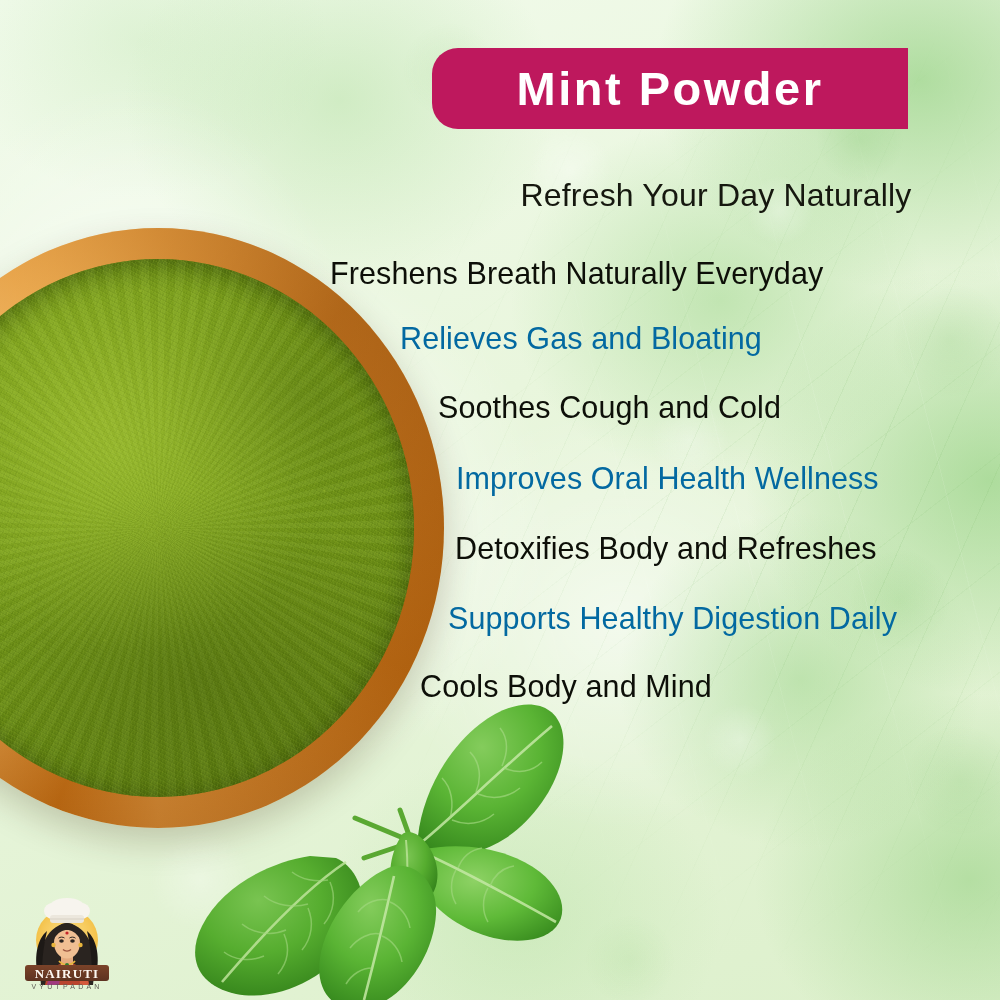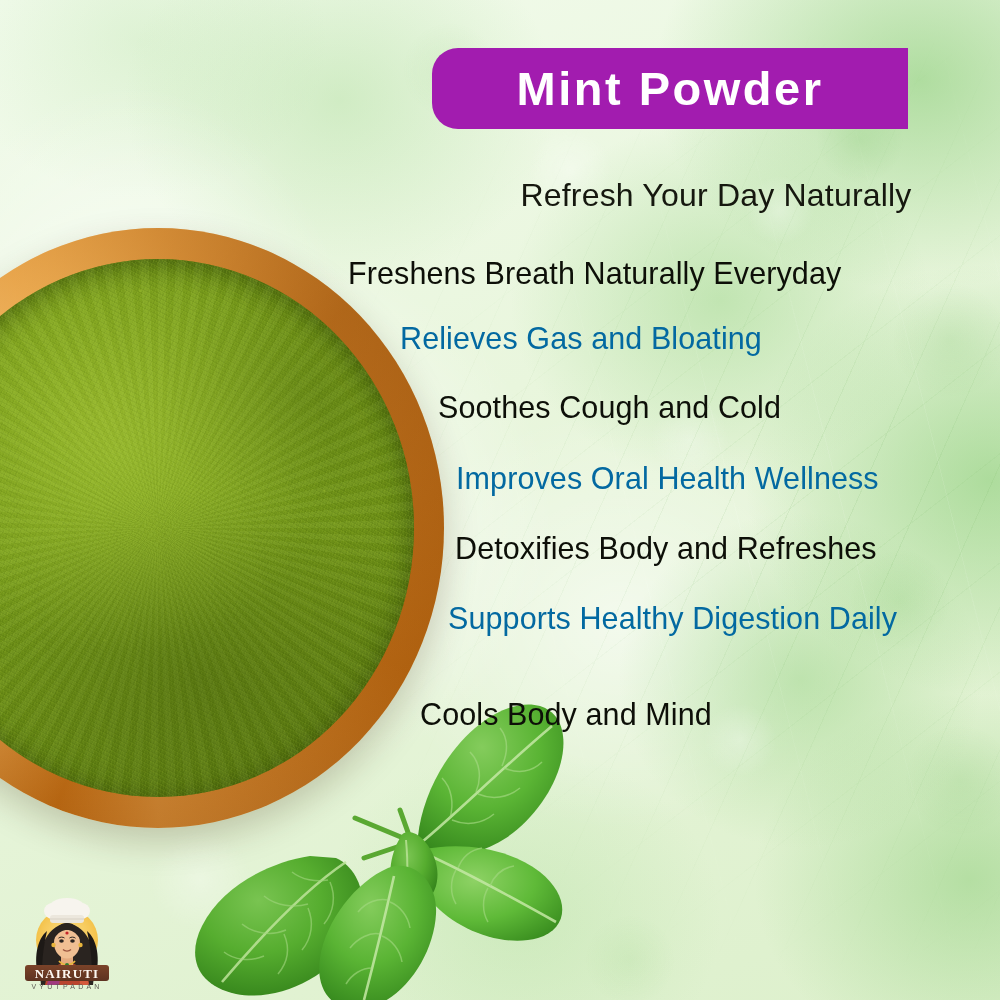--- a/index.html
+++ b/index.html
@@ -64,21 +64,21 @@
   }
   .bg-left-light {
     position:absolute; left:-40px; top:-20px; width:560px; height:1040px;
     background:radial-gradient(ellipse 340px 520px at 30% 46%, rgba(255,255,255,.92), rgba(255,255,255,0) 72%);
   }
 
   
   .title-banner {
     position:absolute;
     left:432px; top:48px; width:476px; height:81px;
-    background:#a21caf;
+    background:#be185d;
     border-radius:26px 0 0 26px;
     display:flex; align-items:center; justify-content:center;
   }
   .title-text {
     color:#ffffff;
     font-size:47px;
     font-weight:bold;
     letter-spacing:2.5px;
     white-space:nowrap;
     line-height:1;
@@ -99,27 +99,27 @@
   .benefits { position:absolute; left:300px; top:250px; width:700px; }
   .benefit {
     font-size:30.5px;
     letter-spacing:.1px;
     white-space:nowrap;
     line-height:1;
   }
   .benefit.dark  { color:#0d0f08; }
   .benefit.muted { color:#0369a1; }
 
-  .b0 { position:absolute; left:30px;  top:8px;margin-left:18px;   }
+  .b0 { position:absolute; left:30px;  top:8px;   }
   .b1 { position:absolute; left:100px; top:73px;  }
   .b2 { position:absolute; left:138px; top:142px; }
   .b3 { position:absolute; left:156px; top:213px; }
   .b4 { position:absolute; left:155px; top:283px; }
   .b5 { position:absolute; left:148px; top:353px;text-align:center; }
-  .b6 { position:absolute; left:120px; top:421px;margin-top:28px; }
+  .b6 { position:absolute; left:120px; top:421px; }
 
   
   .tagline {
     position:absolute; right:44px; bottom:18px;
     text-align:right;
   }
   .tagline-main {
     color:#3b473a;
     font-size:45px;
     letter-spacing:.5px;

